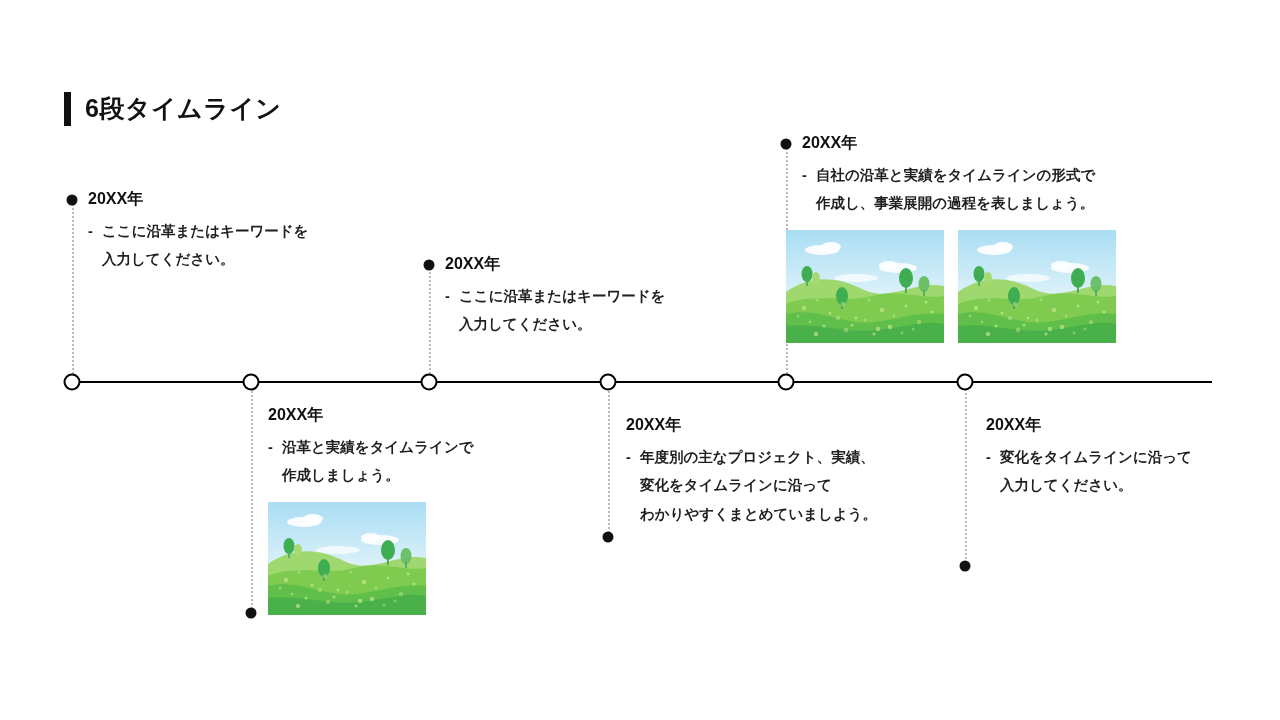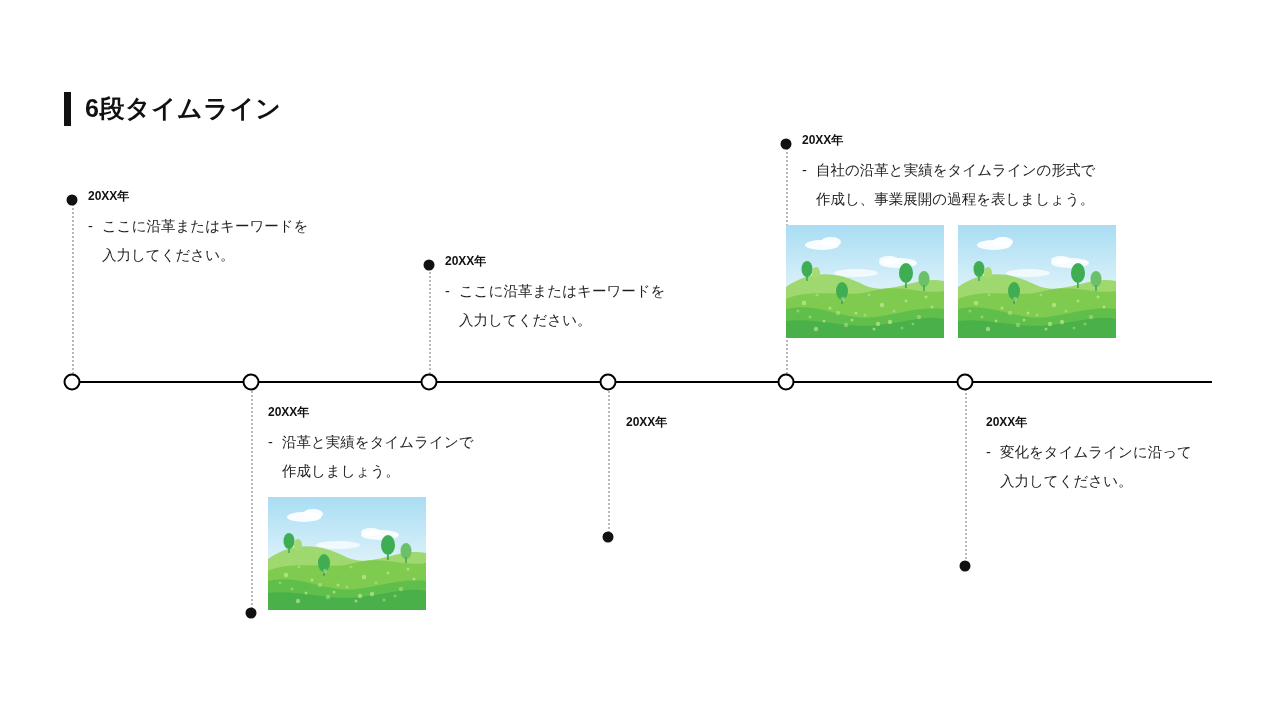--- a/index.html
+++ b/index.html
@@ -76,31 +76,32 @@
     transform: translate(-50%, -50%);
     z-index: 3;
   }
 
   
   .entry {
     position: absolute;
     z-index: 2;
   }
   .entry-year {
-    font-size: 12px;
+    font-size: 16px;
     font-weight: 700;
     color: #111111;
     line-height: 1.2;
     margin: 0 0 9px 0;
     white-space: nowrap;
   }
   .entry-bullets {
     margin: 0;
     padding: 0;
     list-style: none;
+    font-weight: bold;
   }
   .entry-bullet {
     position: relative;
     font-size: 14.5px;
     line-height: 1.95;
     color: #1f1f1f;
     padding-left: 14px;
     white-space: pre-line;
   }
   .entry-bullet::before {
@@ -236,20 +237,25 @@
     </div>
     <div class="entry above" style="left: 429px; top: 254px;">
       <div class="entry-year">20XX年</div>
       <ul class="entry-bullets">
         <li class="entry-bullet">ここに沿革またはキーワードを
 入力してください。</li>
       </ul>
     </div>
     <div class="entry below" style="left: 626px; top: 415px;">
       <div class="entry-year">20XX年</div>
+      <ul class="entry-bullets">
+        <li class="entry-bullet">年度別の主なプロジェクト、実績、
+変化をタイムラインに沿って
+わかりやすくまとめていましよう。</li>
+      </ul>
     </div>
     <div class="entry above" style="left: 786px; top: 133px;">
       <div class="entry-year">20XX年</div>
       <ul class="entry-bullets">
         <li class="entry-bullet">自社の沿革と実績をタイムラインの形式で
 作成し、事業展開の過程を表しましょう。</li>
       </ul>
       <div class="thumbs">
         <div class="thumb">
   <svg viewBox="0 0 158 113" preserveAspectRatio="none" xmlns="http://www.w3.org/2000/svg">

